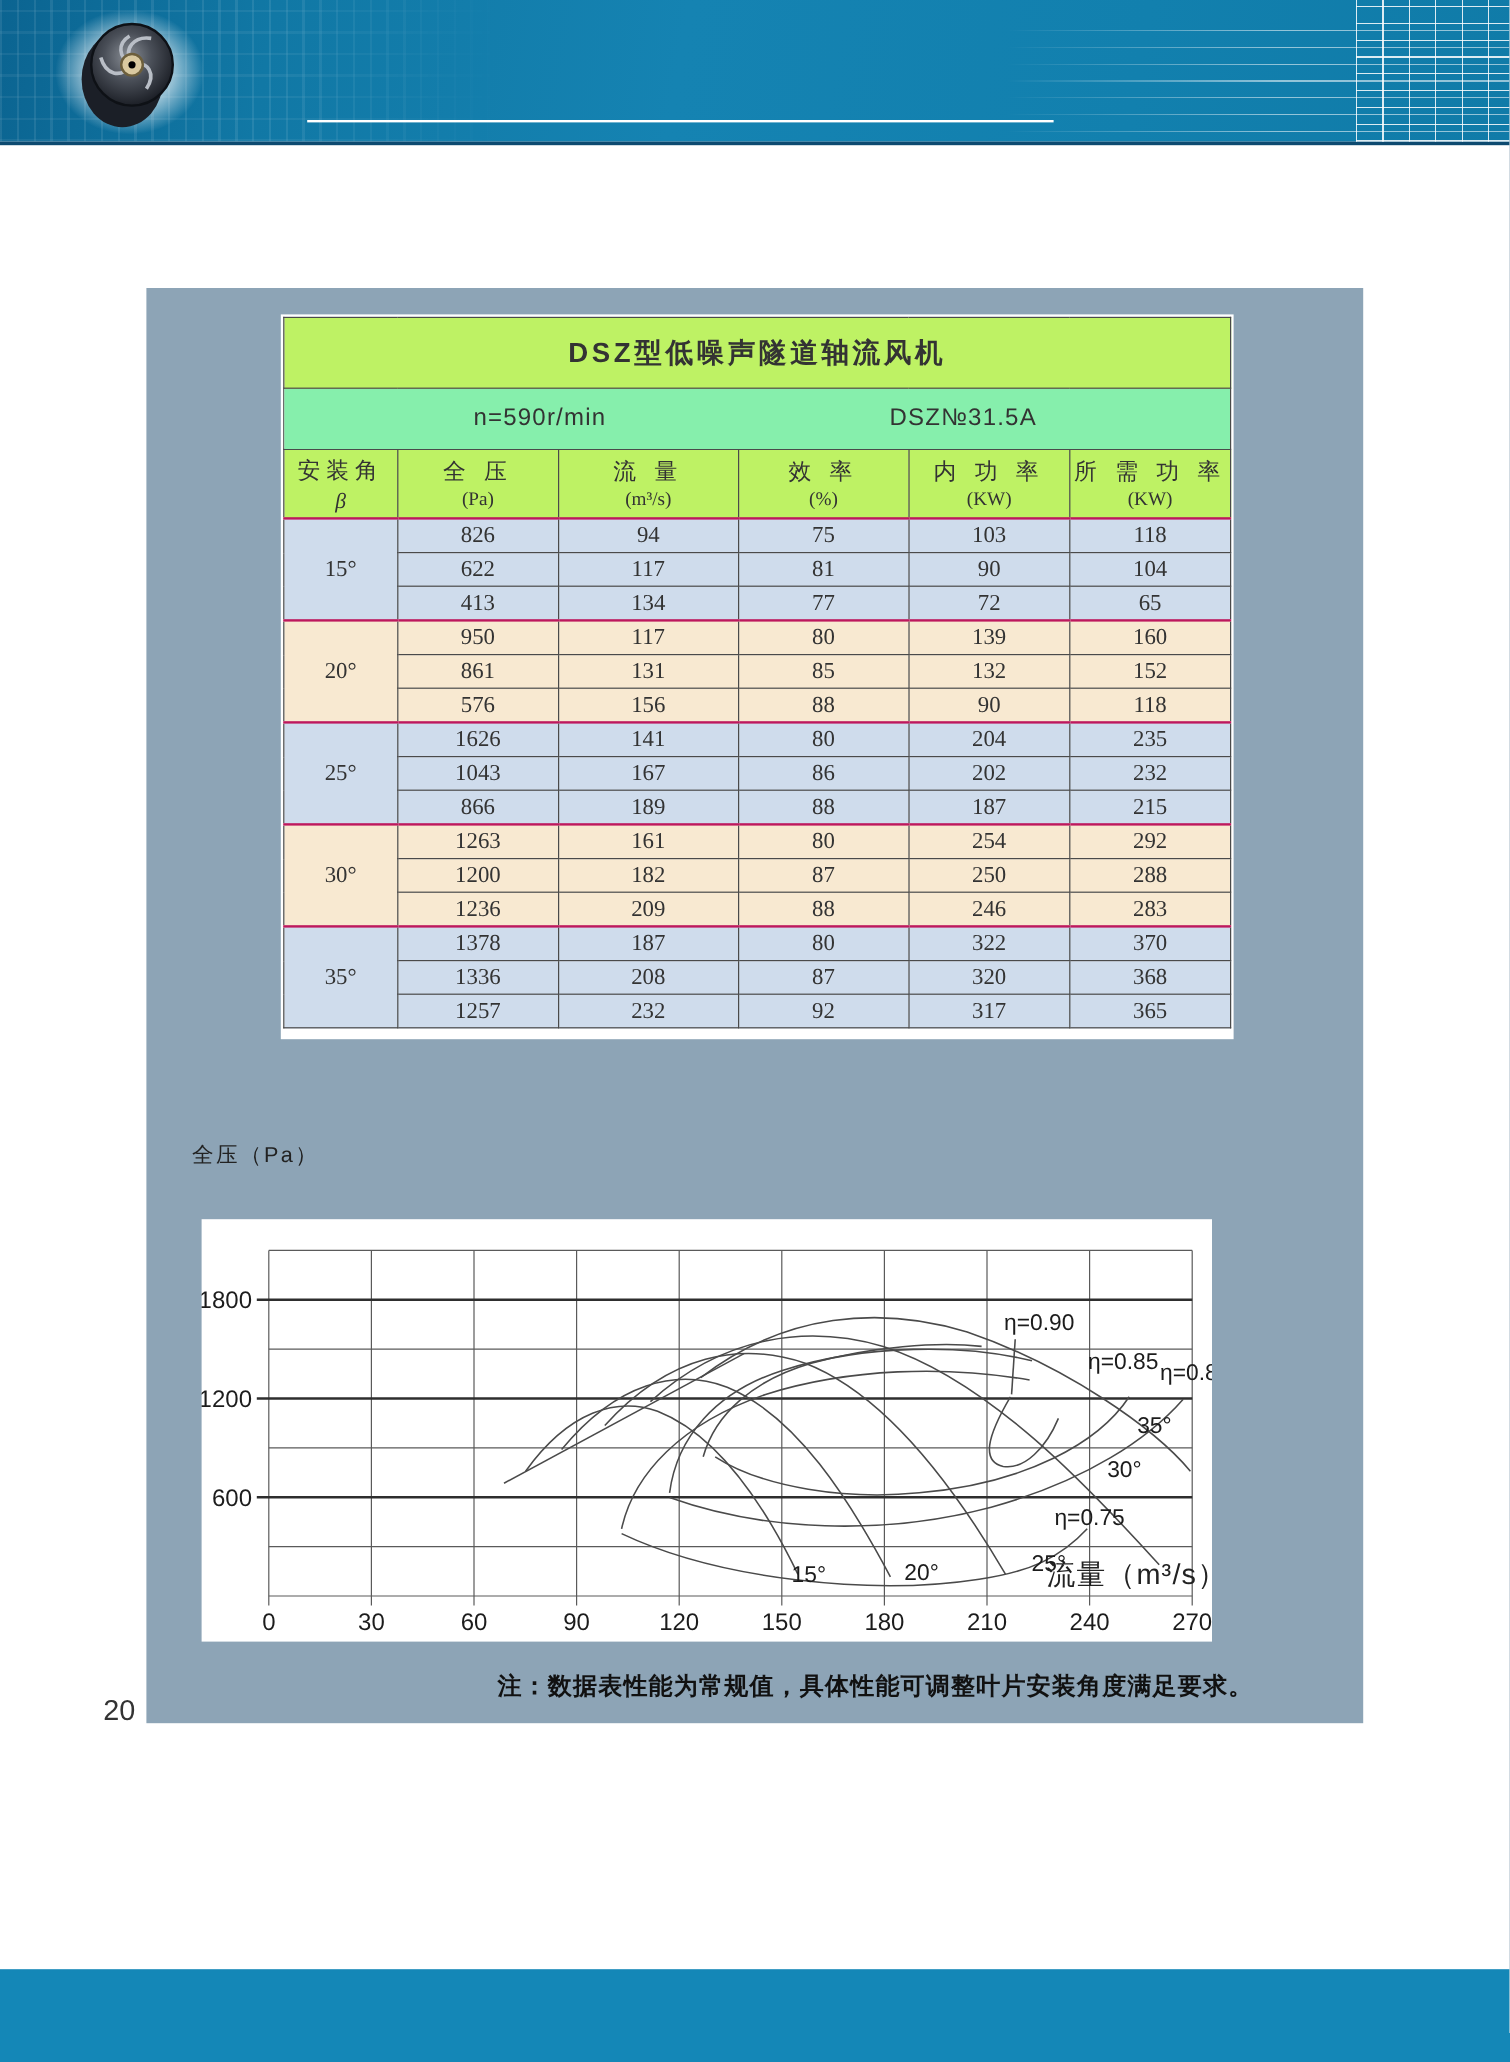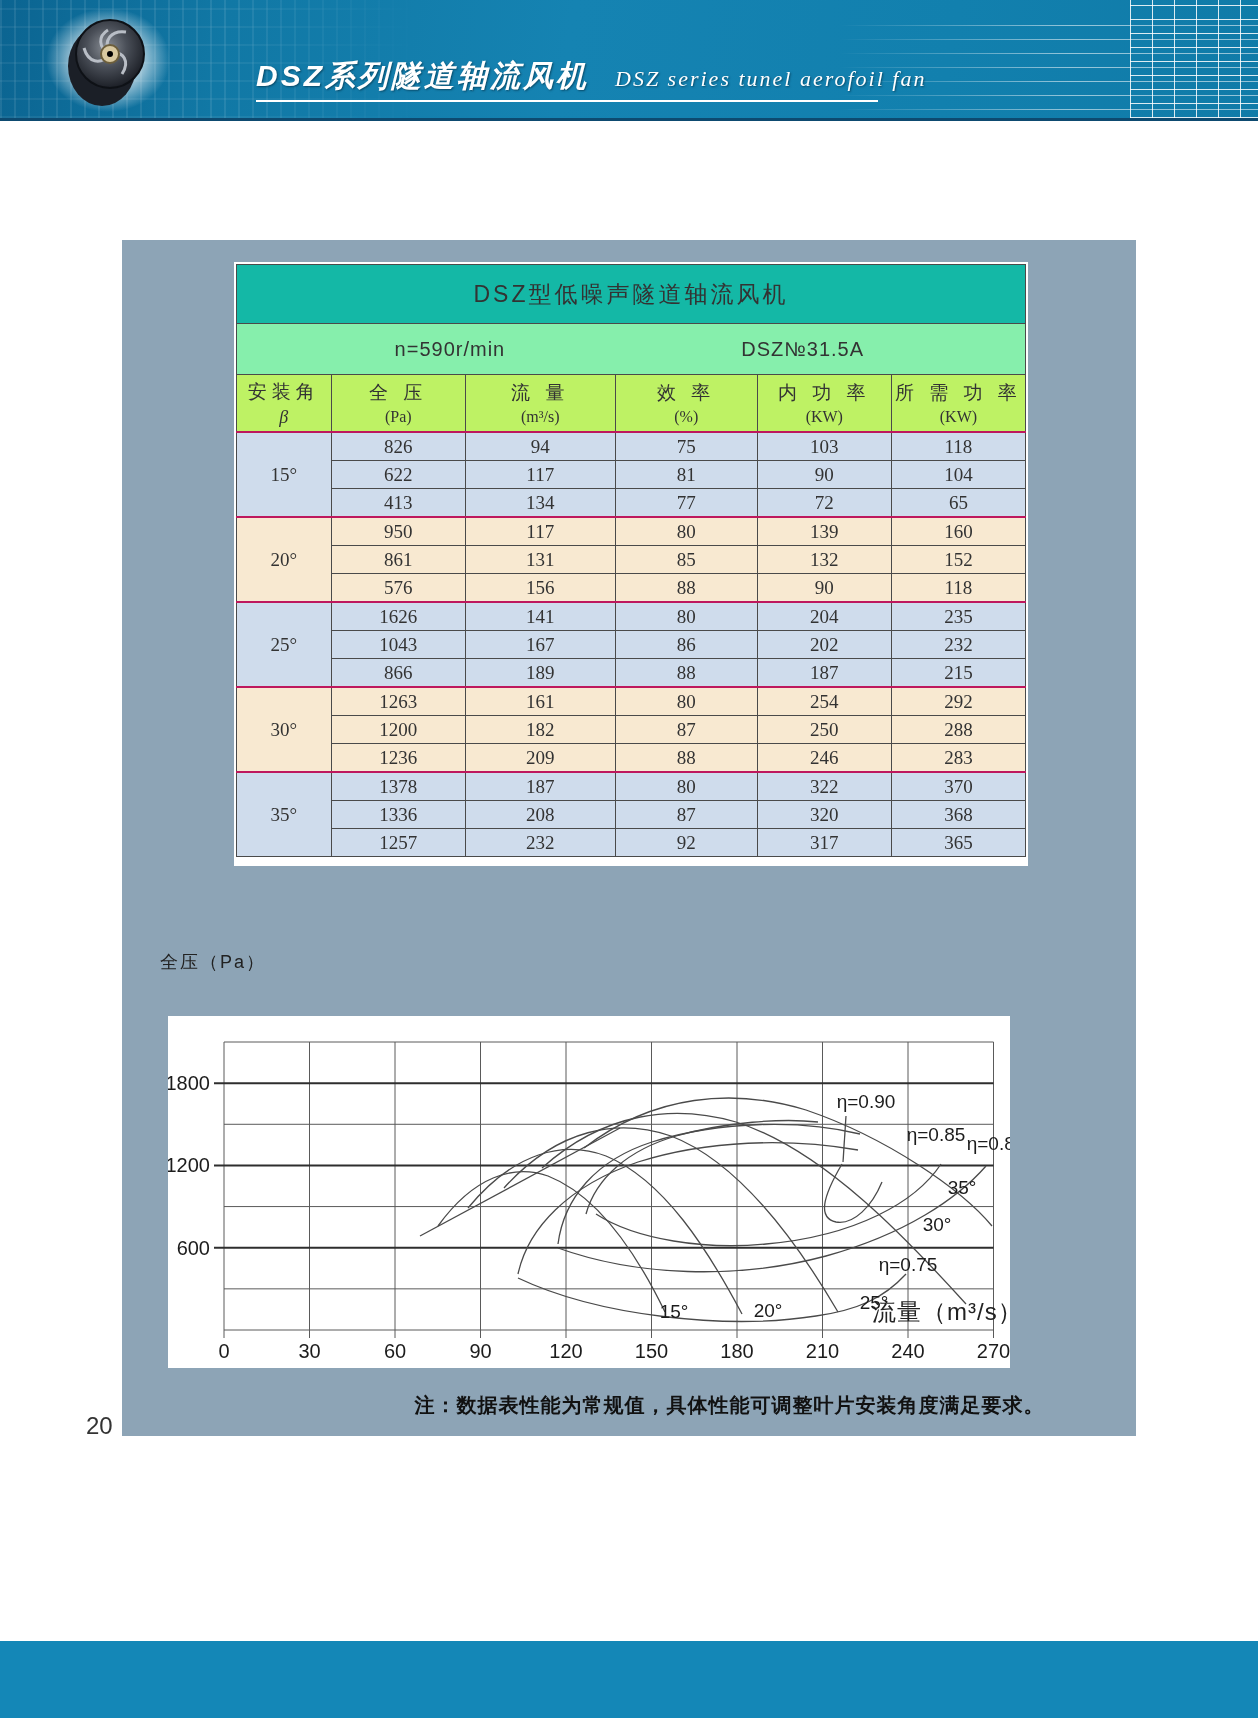--- a/index.html
+++ b/index.html
@@ -30,21 +30,21 @@
   .hdr-en{font-size:22px;font-style:italic;font-family:"Liberation Serif","DejaVu Serif",serif;
           margin-left:26px;letter-spacing:2px;text-shadow:1px 1px 2px rgba(0,40,60,.6);}
   .hdr-underline{position:absolute;left:256px;top:100px;width:622px;height:2px;background:#fff;}
   
   .panel{position:absolute;left:122px;top:240px;width:1014px;height:1196px;background:#8da4b6;}
   
   .table-card{position:absolute;left:234px;top:262px;width:794px;background:#fff;padding:2px 2px 9px 2px;box-sizing:border-box;}
   table.spec{border-collapse:collapse;width:100%;table-layout:fixed;}
   table.spec td,table.spec th{border:1px solid #4a4a4a;text-align:center;vertical-align:middle;
         color:#333;padding:0;}
-  .t-title{background:#14b8a6;height:58px;font-size:23px;letter-spacing:3px;color:#222;font-weight:400;}
+  .t-title{background:#bef264;height:58px;font-size:23px;letter-spacing:3px;color:#222;font-weight:700;}
   .t-speed{background:#86efac;height:50px;position:relative;font-size:20px;color:#222;}
   .t-speed .sp1{position:absolute;left:20%;top:50%;transform:translateY(-50%);letter-spacing:1px;}
   .t-speed .sp2{position:absolute;left:64%;top:50%;transform:translateY(-50%);letter-spacing:1px;}
   th.colhead{background:#bef264;height:56px;font-weight:normal;}
   .ch1{display:block;font-size:19px;letter-spacing:5px;color:#333;}
   .ch2{display:block;font-size:16px;font-family:"Liberation Serif","DejaVu Serif",serif;color:#333;margin-top:2px;}
   td.num,td.ang{font-family:"Liberation Serif","DejaVu Serif",serif;font-size:19px;height:27px;color:#3a3a3a;}
   tr.grp-start td{border-top:2px solid #be185d;}
   .bg-blue{background:#cfdcec;} .bg-cream{background:#f8e9d1;}
   
@@ -85,23 +85,20 @@
         <circle cx="68" cy="50" r="34" fill="url(#fanbody)" stroke="#0e1116" stroke-width="2"></circle>
         <g stroke="#b9bec6" stroke-width="3" fill="none">
           <path d="M68,50 C60,36 70,26 84,28"></path>
           <path d="M68,50 C82,46 88,58 80,70"></path>
           <path d="M68,50 C58,62 46,58 42,44"></path>
           <path d="M68,50 C56,44 56,32 66,26"></path>
         </g>
         <circle cx="68" cy="50" r="9" fill="#d9c9a0" stroke="#6d5f3c" stroke-width="2"></circle>
         <circle cx="68" cy="50" r="3" fill="#3a3categories12"></circle>
       </svg>
-    </div>
-    <div class="hdr-titles">
-      <span class="hdr-zh">DSZ系列隧道轴流风机</span><span class="hdr-en">DSZ series tunel aerofoil fan</span>
     </div>
     <div class="hdr-underline"></div>
   </div>
 
   <div class="panel"></div>
 
   <div class="table-card">
     <table class="spec">
       <colgroup>
         <col style="width:12%">

